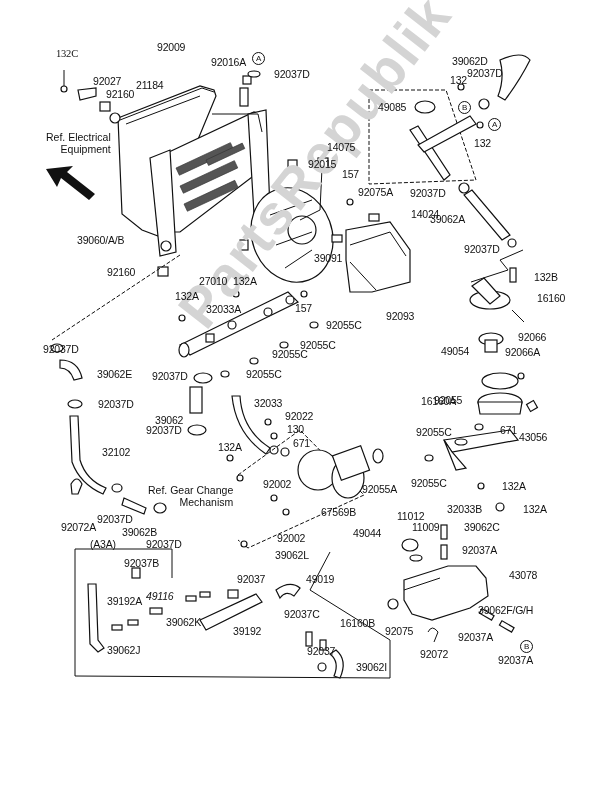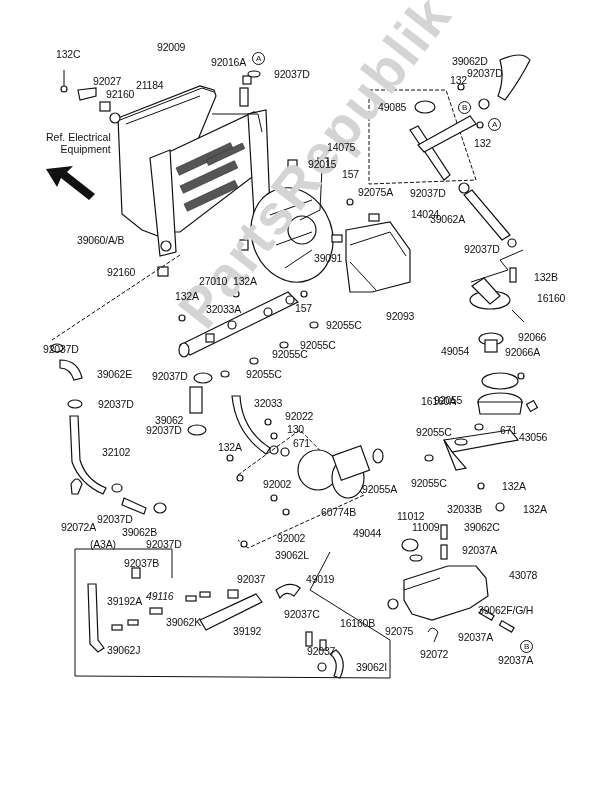--- a/index.html
+++ b/index.html
@@ -199,24 +199,26 @@
 
   
   <div class="lbl" style="left:252px;top:52px;border:1px solid #111;border-radius:50%;width:11px;height:11px;text-align:center;font-size:8px;line-height:11px;">A</div>
   <div class="lbl" style="left:458px;top:101px;border:1px solid #111;border-radius:50%;width:11px;height:11px;text-align:center;font-size:8px;line-height:11px;">B</div>
   <div class="lbl" style="left:488px;top:118px;border:1px solid #111;border-radius:50%;width:11px;height:11px;text-align:center;font-size:8px;line-height:11px;">A</div>
   <div class="lbl" style="left:520px;top:640px;border:1px solid #111;border-radius:50%;width:11px;height:11px;text-align:center;font-size:8px;line-height:11px;">B</div>
 
   
   <div class="ref" style="left:46px;top:131px;white-space:pre;">Ref. Electrical
 Equipment</div>
+  <div class="ref" style="left:148px;top:484px;white-space:pre;">Ref. Gear Change
+Mechanism</div>
   <div class="lbl" style="left:90px;top:538px;">(A3A)</div>
 
   
-  <div class="lbl" style="left:56px;top:48px;">132C</div>
+  <div class="lbl" style="left:56px;top:48px;font-family:Liberation Serif, serif;">132C</div>
   <div class="lbl" style="left:157px;top:41px;">92009</div>
   <div class="lbl" style="left:211px;top:56px;">92016A</div>
   <div class="lbl" style="left:274px;top:68px;">92037D</div>
   <div class="lbl" style="left:93px;top:75px;">92027</div>
   <div class="lbl" style="left:136px;top:79px;">21184</div>
   <div class="lbl" style="left:106px;top:88px;">92160</div>
   <div class="lbl" style="left:452px;top:55px;">39062D</div>
   <div class="lbl" style="left:467px;top:67px;">92037D</div>
   <div class="lbl" style="left:450px;top:74px;">132</div>
   <div class="lbl" style="left:378px;top:101px;">49085</div>
@@ -261,21 +263,21 @@
   <div class="lbl" style="left:218px;top:441px;">132A</div>
   <div class="lbl" style="left:293px;top:437px;">671</div>
   <div class="lbl" style="left:416px;top:426px;">92055C</div>
   <div class="lbl" style="left:500px;top:424px;">671</div>
   <div class="lbl" style="left:519px;top:431px;">43056</div>
   <div class="lbl" style="left:102px;top:446px;">32102</div>
   <div class="lbl" style="left:263px;top:478px;">92002</div>
   <div class="lbl" style="left:362px;top:483px;">92055A</div>
   <div class="lbl" style="left:411px;top:477px;">92055C</div>
   <div class="lbl" style="left:502px;top:480px;">132A</div>
-  <div class="lbl" style="left:321px;top:506px;">60774B</div>
+  <div class="lbl" style="left:321px;top:506px;">67569B</div>
   <div class="lbl" style="left:447px;top:503px;">32033B</div>
   <div class="lbl" style="left:523px;top:503px;">132A</div>
   <div class="lbl" style="left:61px;top:521px;">92072A</div>
   <div class="lbl" style="left:97px;top:513px;">92037D</div>
   <div class="lbl" style="left:122px;top:526px;">39062B</div>
   <div class="lbl" style="left:146px;top:538px;">92037D</div>
   <div class="lbl" style="left:353px;top:527px;">49044</div>
   <div class="lbl" style="left:397px;top:510px;">11012</div>
   <div class="lbl" style="left:412px;top:521px;">11009</div>
   <div class="lbl" style="left:464px;top:521px;">39062C</div>

